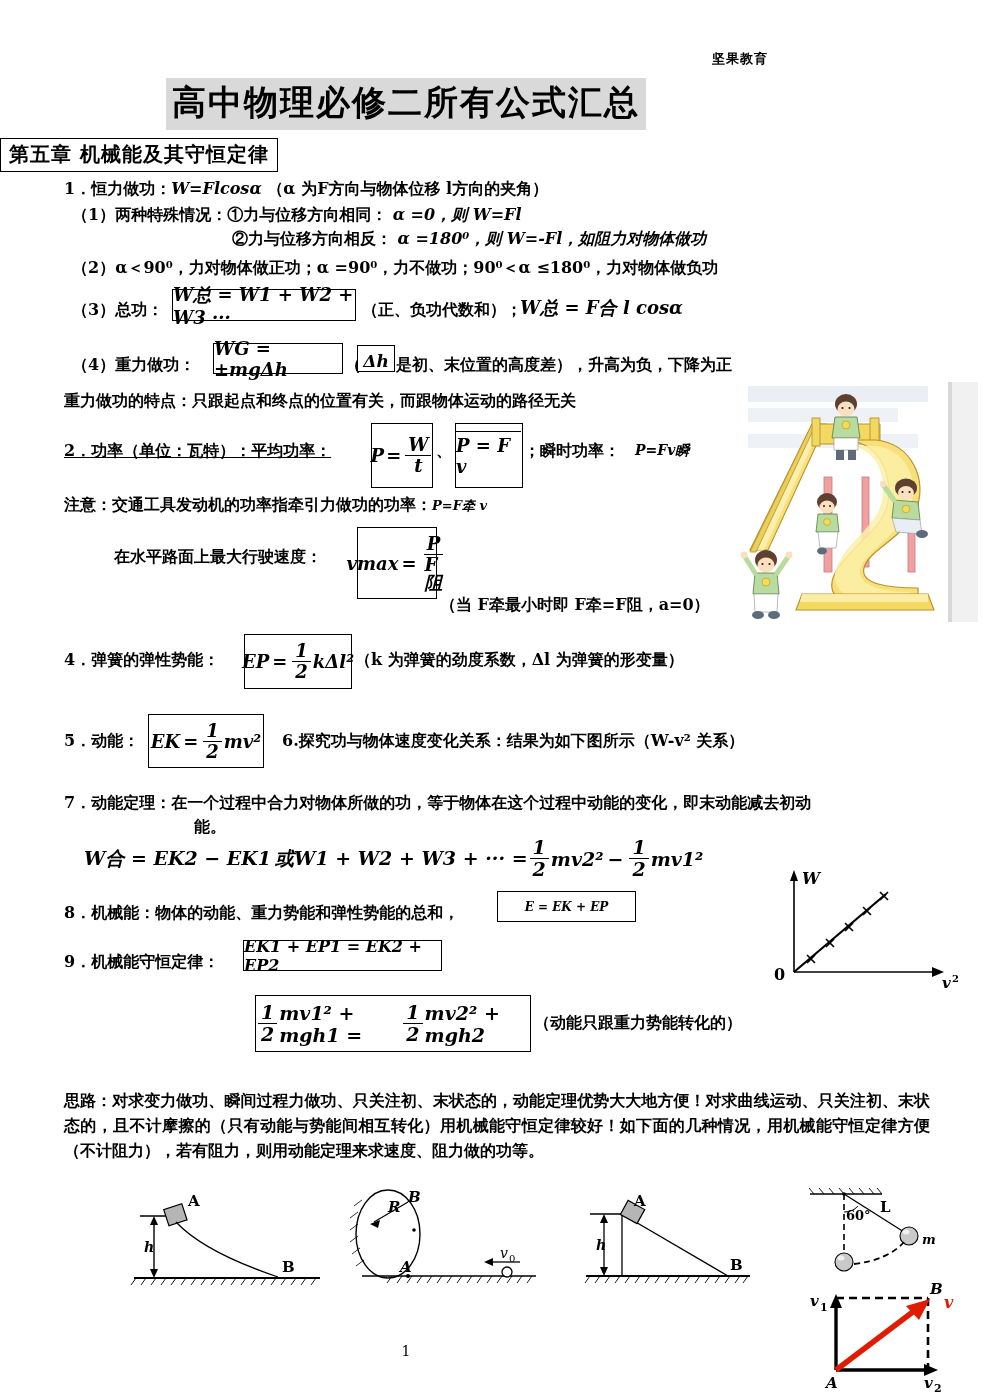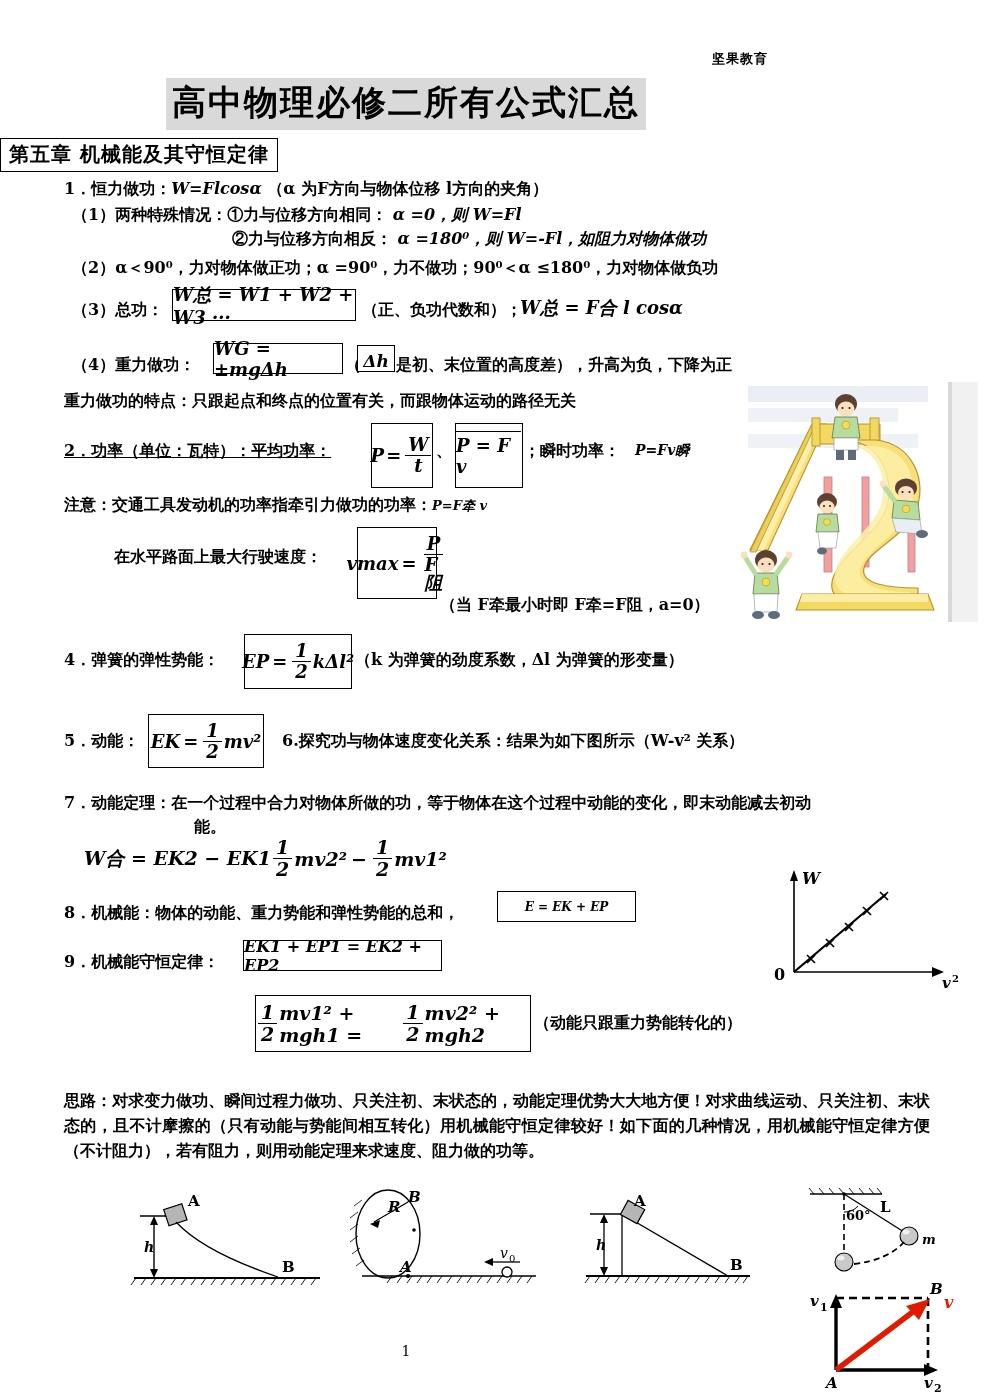--- a/index.html
+++ b/index.html
@@ -201,20 +201,21 @@
   </div>
   <div class="line" style="left:282px;top:731px;">6.探究功与物体速度变化关系：结果为如下图所示（W-v² 关系）</div>
 
   <div class="line" style="left:64px;top:793px;">
     <span>7．动能定理：</span><span>在一个过程中合力对物体所做的功，等于物体在这个过程中动能的变化，即末动能减去初动</span>
   </div>
   <div class="line" style="left:194px;top:817px;">能。</div>
 
   <div class="fplain" style="left:84px;top:838px;font-size:19px;display:flex;align-items:center;">
     <span>W合 = EK2 − EK1</span>
+    <span style="margin-left:4px;">或W1 + W2 + W3 + ··· =</span>
     <span class="frac">
       <span class="num">1</span>
       <span class="den">2</span>
     </span>
     <span>mv2²</span>
     <span style="margin:0 4px;">−</span>
     <span class="frac">
       <span class="num">1</span>
       <span class="den">2</span>
     </span>

